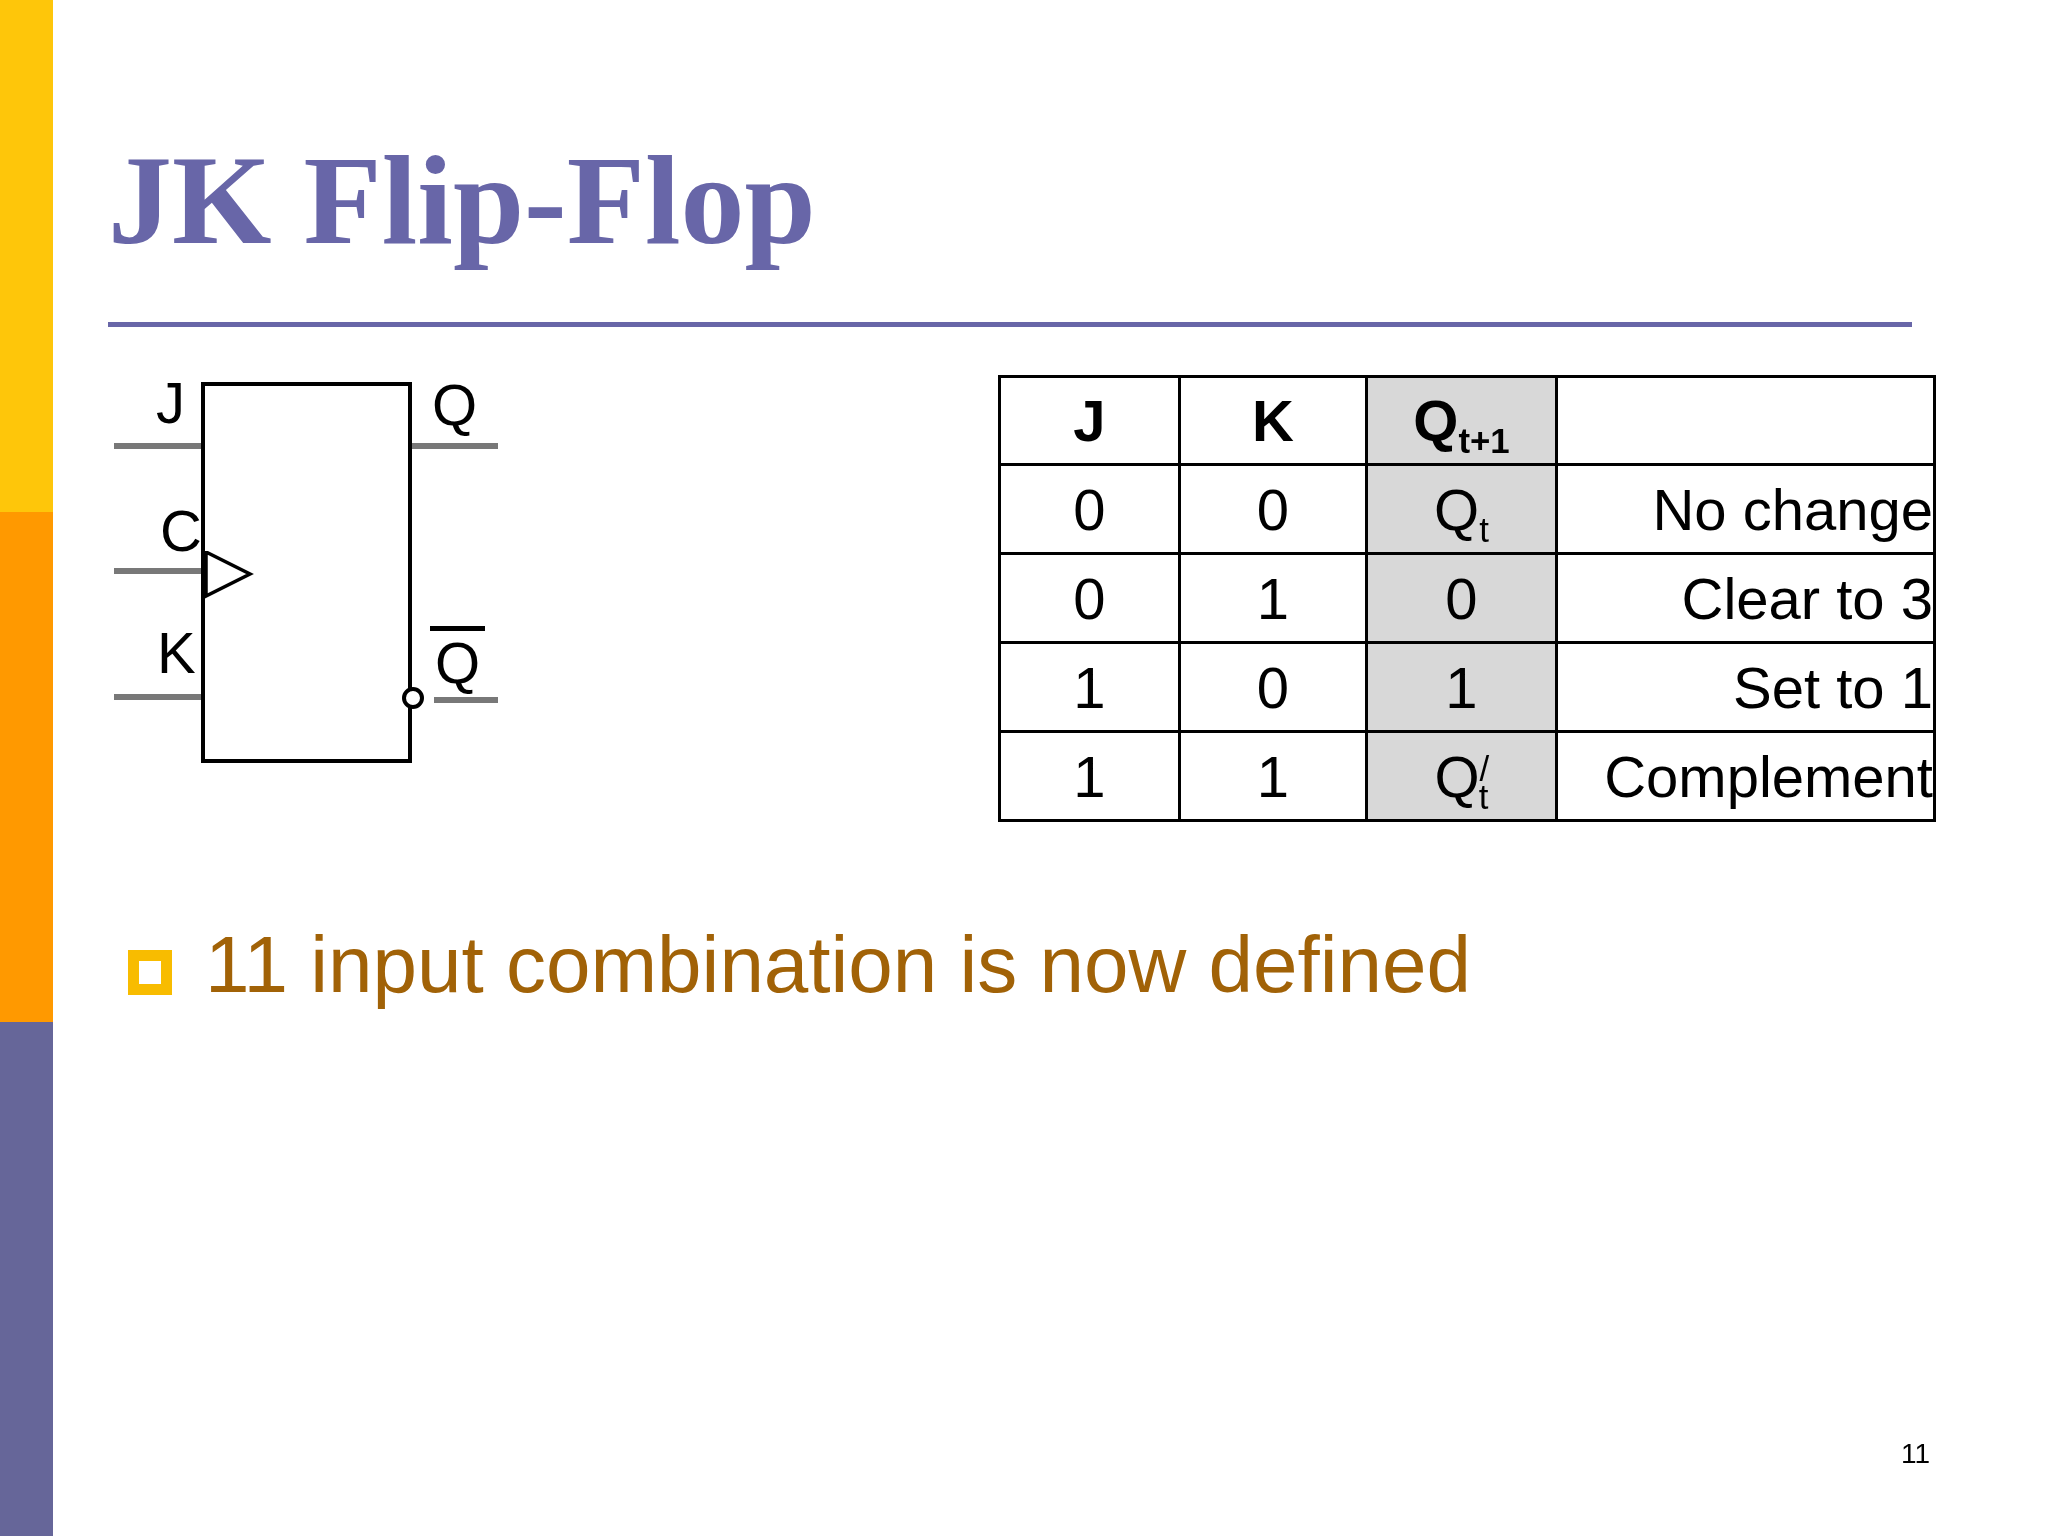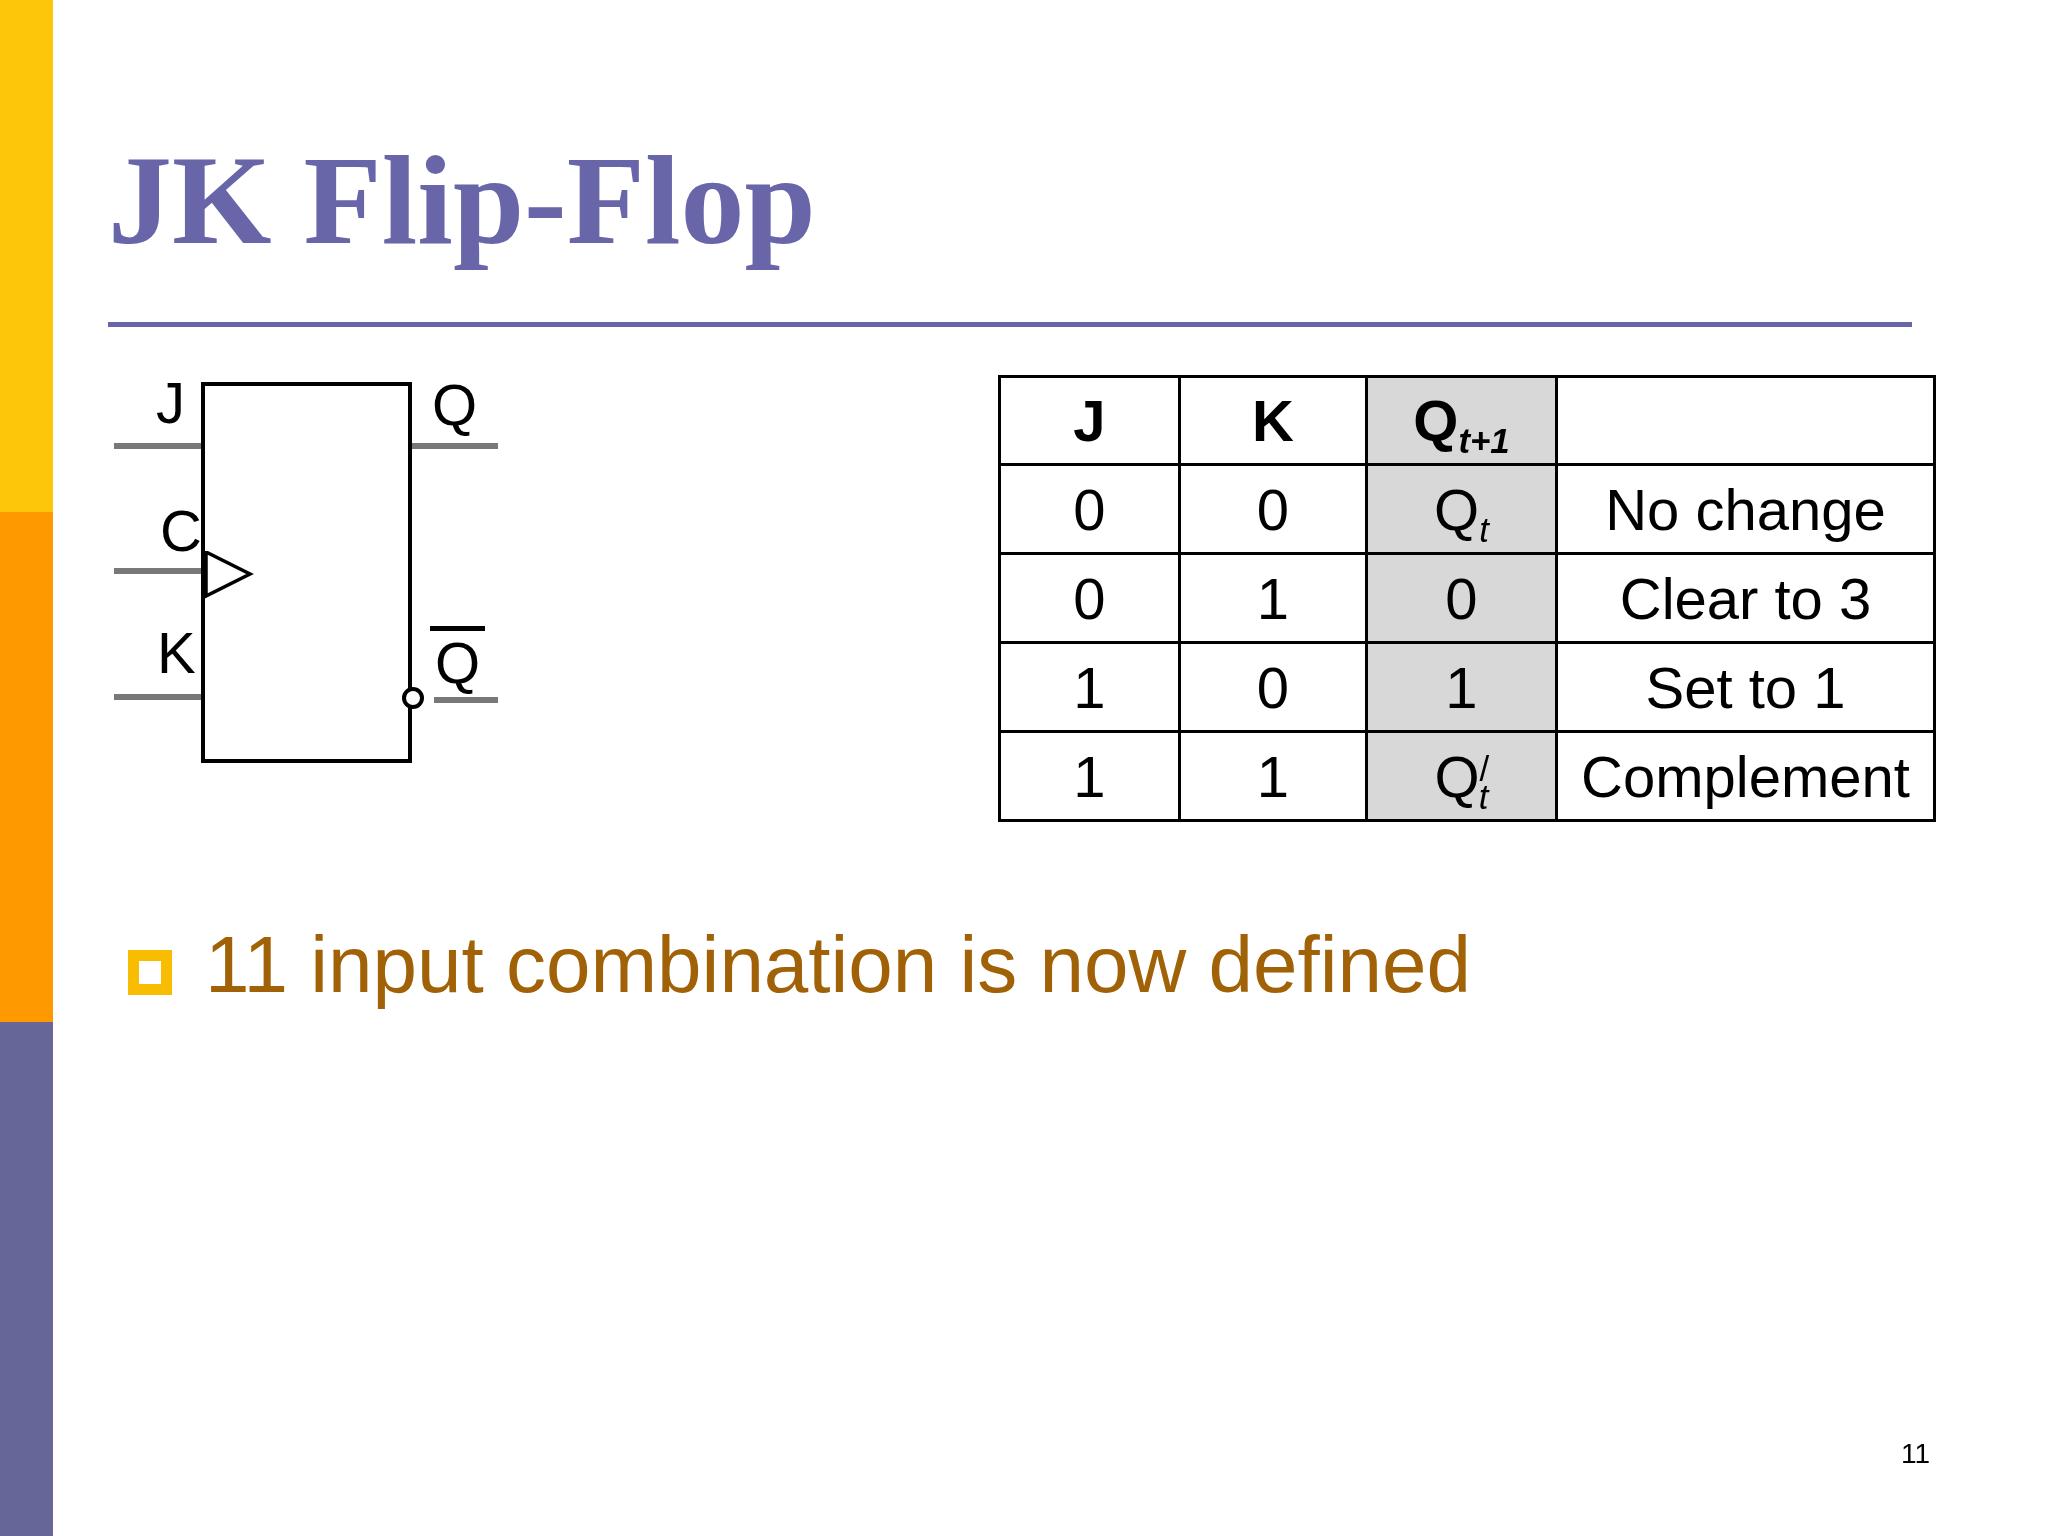--- a/index.html
+++ b/index.html
@@ -60,23 +60,23 @@
     font-size:58px; color:#000;
   }
   .truth-table td, .truth-table th {
     border:3px solid #000; padding:0; overflow:hidden;
   }
   .truth-table th { font-weight:bold; }
   .col-j { width:180px; } .col-k { width:187px; } .col-q { width:190px; } .col-d { width:378px; }
   .truth-table tr { height:89px; }
   .truth-table .hdr-row { height:88px; }
   .cell-c { text-align:center; vertical-align:middle; }
-  .cell-l { text-align:center; vertical-align:middle; padding-left:16px;margin-top:12px; }
+  .cell-l { text-align:right; vertical-align:middle; padding-left:16px;margin-top:12px; }
   .q-col { background:#D8D8D8; }
-  .truth-table sub { font-size:0.60em; line-height:0; vertical-align:-0.35em;font-style:italic; }
+  .truth-table sub { font-size:0.60em; line-height:0; vertical-align:-0.35em; }
   .truth-table sup { font-size:0.60em; line-height:0; vertical-align:0.45em; }
   .sub-tuck { margin-left:-0.30em; }
 
   
   .bullet-square {
     position:absolute; left:128px; top:950px; width:44px; height:45px;
     border:11px solid #F8BC00; box-sizing:border-box; background:#fff;
   }
   .bullet-text {
     position:absolute; left:205px; top:925px;

